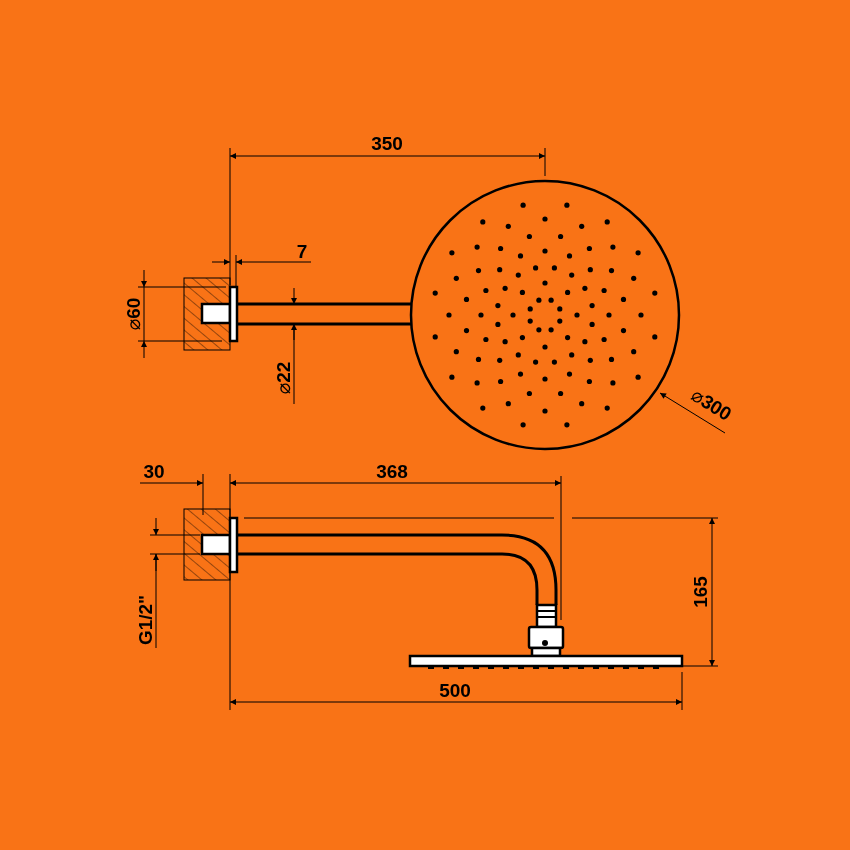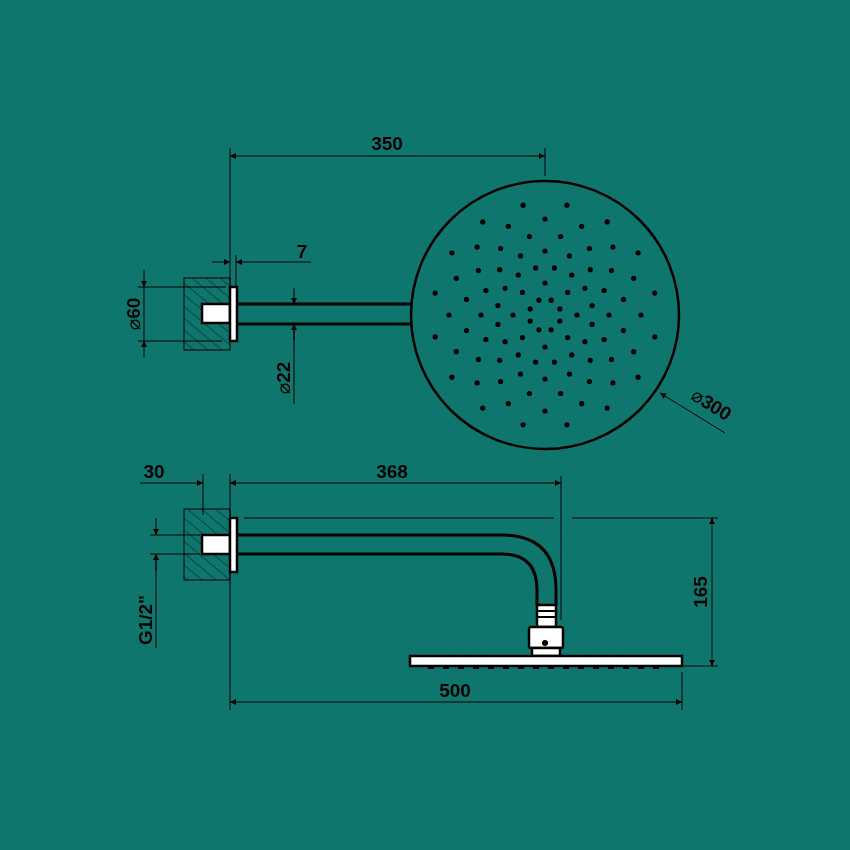--- a/index.html
+++ b/index.html
@@ -1,16 +1,16 @@
 <!DOCTYPE html>
 <html><head>
 <meta charset="utf-8">
 <style>
   html, body { margin: 0; padding: 0; background: #ffffff; }
-  #canvas { position: relative; width: 850px; height: 850px; background: #0f766e; overflow: hidden; }
+  #canvas { position: relative; width: 850px; height: 850px; background: #f97316; overflow: hidden; }
   svg { position: absolute; left: 0; top: 0; }
   .dimtext { font-family: "Liberation Sans", sans-serif; font-weight: bold; font-size: 19px; fill: #000; }
   .thin { stroke: #000; stroke-width: 1; fill: none; }
   .thick { stroke: #000; stroke-width: 3; fill: none; }
   .med { stroke: #000; stroke-width: 2; fill: none; }
 </style>
 </head>
 <body>
 
 <div id="canvas">

